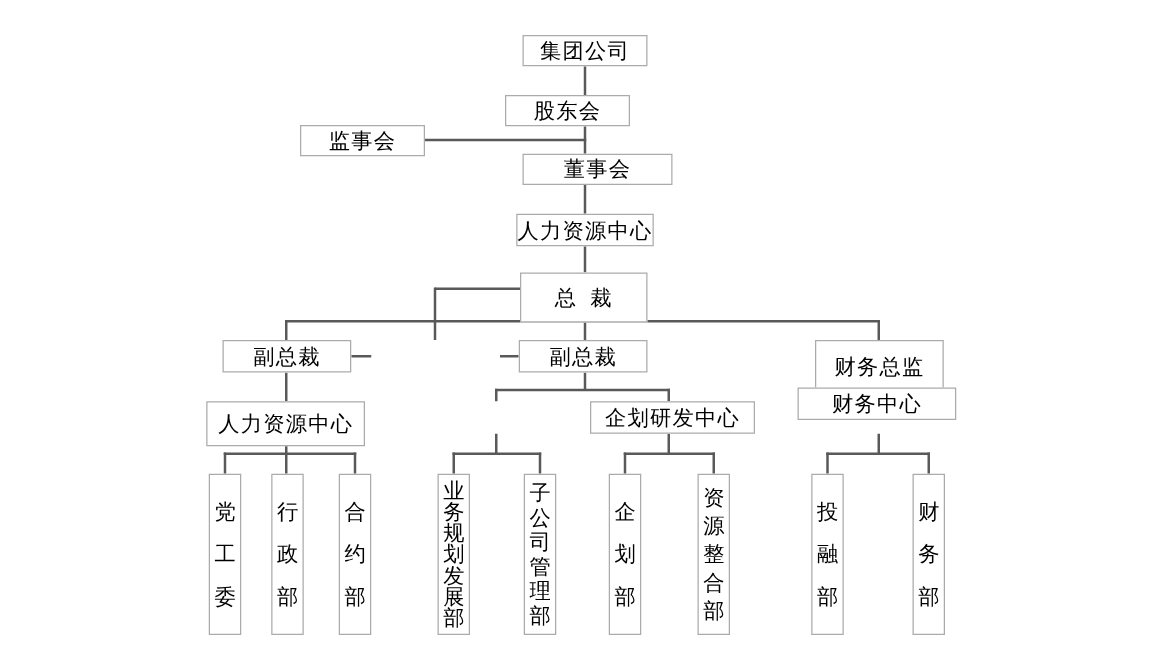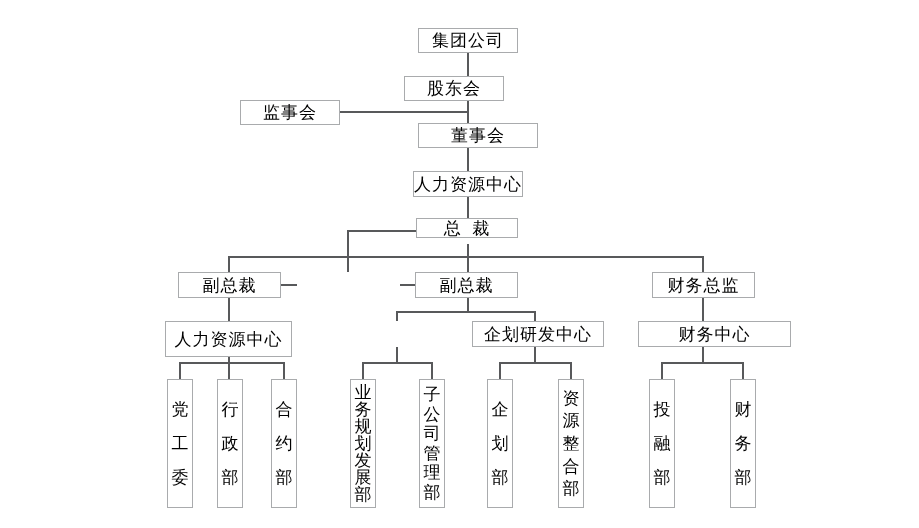--- a/index.html
+++ b/index.html
@@ -105,35 +105,35 @@
   <div class="node" style="left:418px; top:28px;  width:100px; height:25px">集团公司</div>
 
   <div class="node" style="left:404px; top:76px;  width:100px; height:25px">股东会</div>
 
   <div class="node" style="left:240px; top:100px; width:100px; height:25px">监事会</div>
 
   <div class="node" style="left:418px; top:123px; width:120px; height:25px">董事会</div>
 
   <div class="node" style="left:413px; top:171px; width:110px; height:26px">人力资源中心</div>
 
-  <div class="node" style="left:416px; top:218px; width:102px; height:20px">总  裁</div>
+  <div class="node" style="left:416px; top:218px; width:102px; height:40px">总  裁</div>
 
   <div class="node" style="left:178px; top:272px; width:103px; height:26px">副总裁</div>
 
 
   <div class="node" style="left:415px; top:272px; width:103px; height:26px">副总裁</div>
 
-  <div class="node" style="left:652px; top:272px; width:103px; height:26px">财务总监</div>
+  <div class="node" style="left:652px; top:272px; width:103px; height:42px">财务总监</div>
 
   <div class="node" style="left:165px; top:321px; width:127px; height:36px">人力资源中心</div>
 
 
   <div class="node" style="left:472px; top:321px; width:132px; height:26px">企划研发中心</div>
 
-  <div class="node" style="left:638px; top:321px; width:153px; height:26px">财务中心</div>
+  <div class="node" style="left:638px; top:310px; width:127px; height:26px">财务中心</div>
 
   <div class="node vnode" style="left:167px; top:379px; width:26px; height:129px"><span>党</span><span>工</span><span>委</span></div>
 
   <div class="node vnode" style="left:217px; top:379px; width:26px; height:129px"><span>行</span><span>政</span><span>部</span></div>
 
   <div class="node vnode" style="left:271px; top:379px; width:26px; height:129px"><span>合</span><span>约</span><span>部</span></div>
 
   <div class="node vnode" style="left:350px; top:379px; width:26px; height:129px"><span>业</span><span>务</span><span>规</span><span>划</span><span>发</span><span>展</span><span>部</span></div>
 
   <div class="node vnode" style="left:419px; top:379px; width:26px; height:129px"><span>子</span><span>公</span><span>司</span><span>管</span><span>理</span><span>部</span></div>

